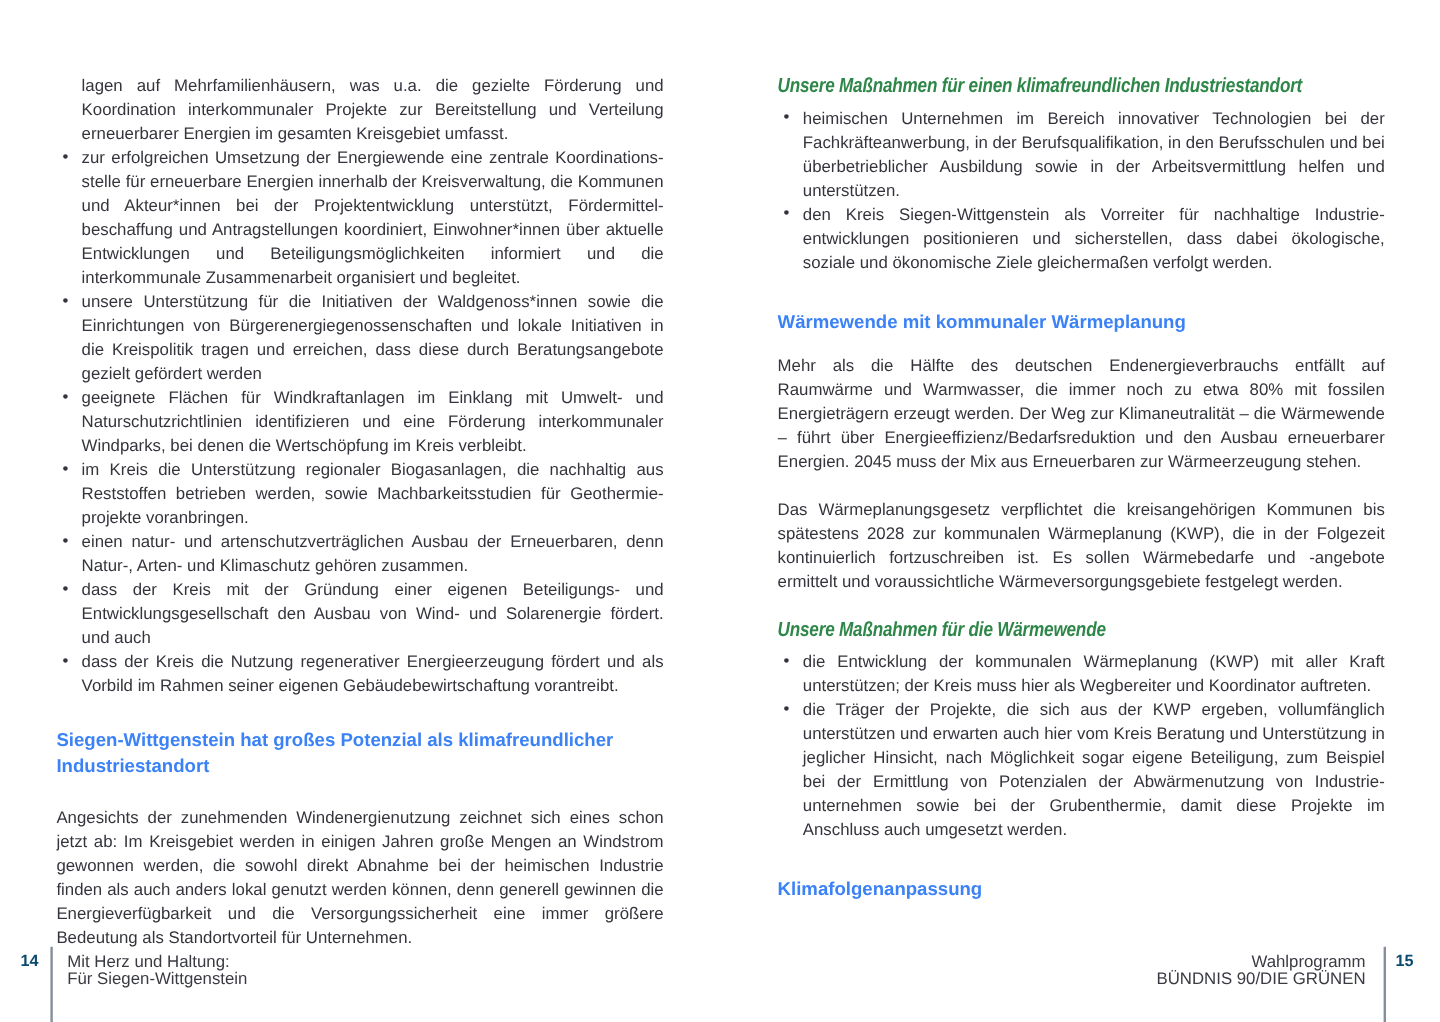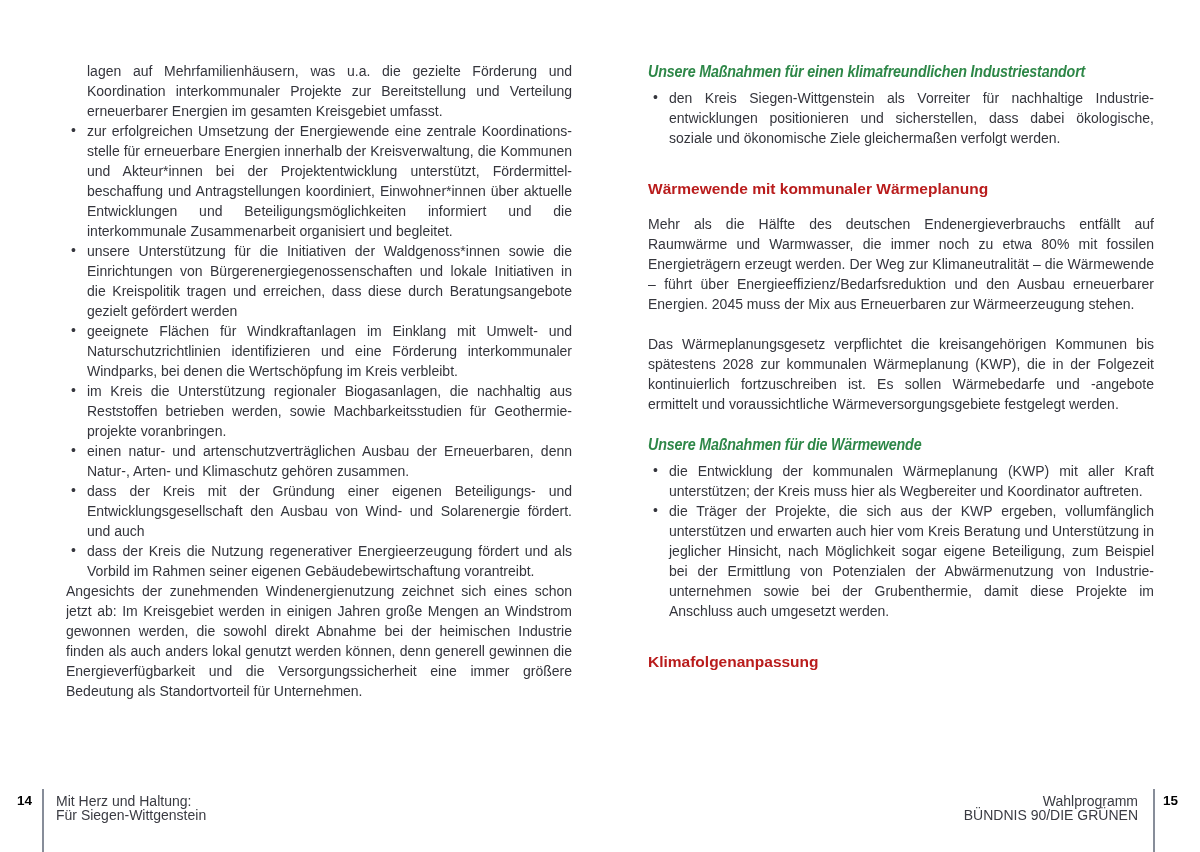--- a/index.html
+++ b/index.html
@@ -2,41 +2,41 @@
 <html lang="de"><head>
 <meta charset="utf-8">
 <style>
   * { margin:0; padding:0; box-sizing:border-box; }
   html,body { width:1200px; height:852px; background:#ffffff; }
   body { font-family:"Liberation Sans", sans-serif; color:#34353c; }
   .spread { position:relative; width:1200px; height:852px; background:#ffffff; overflow:hidden; }
 
   .col { position:absolute; top:61px; width:506px; font-size:14px; line-height:20px;
          text-align:justify; color:#34353c; }
-  .col-left  { left:47px;  height:734px; overflow:hidden;margin-left:19px; }
+  .col-left  { left:47px;  height:734px; overflow:hidden; }
   .col-right { left:648px; height:734px; overflow:hidden; }
 
   .cont { margin-left:21px; }
 
   ul.bullets { list-style:none; text-align:justify; }
   ul.bullets li { position:relative; padding-left:21px; }
   ul.bullets li::before { content:"\2022"; position:absolute; left:5px; top:-1px; font-size:14px; color:#34353c; }
 
-  .h-bold { font-weight:bold; font-size:15.5px; line-height:21px; color:#b91c1c; text-align:left; }
+  .h-bold { font-weight:bold; font-size:15.5px; line-height:21px; color:#3b82f6; text-align:left; }
   .h-main { margin-top:26px; margin-bottom:22px; }
   .h-sec  { margin-top:30px; margin-bottom:15px; }
 
   .h-green { color:#2e8748; font-weight:bold; font-style:italic; font-size:17px; line-height:21px;
              text-align:left; white-space:nowrap; transform:scaleX(0.84); transform-origin:0 50%;
              letter-spacing:-0.2px; margin-bottom:6px; }
 
   p.para { margin-bottom:20px; }
   p.tight { margin-bottom:0; }
 
-  .footer-num { position:absolute; top:793px; font-weight:bold; font-size:13.5px; color:#000000; }
+  .footer-num { position:absolute; top:793px; font-weight:bold; font-size:13.5px; color:#0c4a6e; }
   .footer-num-left  { left:17px; }
   .footer-num-right { left:1163px; }
   .vrule { position:absolute; top:789px; width:1.5px; height:63px; background:#878d99; }
   .vrule-left  { left:42px; }
   .vrule-right { left:1153px; }
   .footer-text { position:absolute; top:794px; font-size:14px; line-height:14px; color:#3a3b42; }
   .footer-text-left  { left:56px; text-align:left; }
   .footer-text-right { right:62px; text-align:right; }
 </style>
 </head>
@@ -51,37 +51,39 @@
       <ul class="bullets">
         <li>zur erfolgreichen Umsetzung der Energiewende eine zentrale Koordinations­stelle für erneuerbare Energien innerhalb der Kreisverwaltung, die Kommunen und Ak­teur*innen bei der Projektentwicklung unterstützt, Fördermittel­beschaffung und Antragstellungen koordiniert, Einwohner*innen über aktuelle Entwicklungen und Beteiligungs­möglichkeiten informiert und die interkommunale Zusammenarbeit or­ganisiert und begleitet.</li>
         <li>unsere Unterstützung für die Initiativen der Waldgenoss*innen sowie die Einrich­tungen von Bürgerenergie­genossenschaften und lokale Initiativen in die Kreispolitik tragen und erreichen, dass diese durch Beratungs­angebote gezielt gefördert werden</li>
         <li>geeignete Flächen für Windkraftanlagen im Einklang mit Umwelt- und Naturschutz­richtlinien identifizieren und eine Förderung interkommunaler Windparks, bei denen die Wertschöpfung im Kreis verbleibt.</li>
         <li>im Kreis die Unterstützung regionaler Biogasanlagen, die nachhaltig aus Reststoffen betrieben werden, sowie Machbarkeits­studien für Geothermie­projekte voranbringen.</li>
         <li>einen natur- und artenschutz­verträglichen Ausbau der Erneuerbaren, denn Natur-, Arten- und Klimaschutz gehören zusammen.</li>
         <li>dass der Kreis mit der Gründung einer eigenen Beteiligungs- und Entwicklungsge­sellschaft den Ausbau von Wind- und Solarenergie fördert. und auch</li>
         <li>dass der Kreis die Nutzung regenerativer Energieerzeugung fördert und als Vorbild im Rahmen seiner eigenen Gebäude­bewirtschaftung vorantreibt.</li>
       </ul>
 
+      <h2 class="h-bold h-main">Siegen-Wittgenstein hat großes Potenzial als klimafreundlicher Industrie­standort</h2>
 
       <p class="para tight">Angesichts der zunehmenden Windenergie­nutzung zeichnet sich eines schon jetzt ab: Im Kreisgebiet werden in einigen Jahren große Mengen an Windstrom gewonnen wer­den, die sowohl direkt Abnahme bei der heimischen Industrie finden als auch anders lokal genutzt werden können, denn generell gewinnen die Energie­verfügbarkeit und die Versorgungs­sicherheit eine immer größere Bedeutung als Standortvorteil für Unter­nehmen.</p>
     </div>
 
     <span class="footer-num footer-num-left">14</span>
     <span class="vrule vrule-left"></span>
     <div class="footer-text footer-text-left">
       <div>Mit Herz und Haltung:</div>
       <div>Für Siegen-Wittgenstein</div>
     </div>
   </section>
 
   <section>
     <div class="col col-right">
       <h3 class="h-green">Unsere Maßnahmen für einen klimafreundlichen Industriestandort</h3>
 
       <ul class="bullets">
+        <li>heimischen Unternehmen im Bereich innovativer Technologien bei der Fachkräfte­anwerbung, in der Berufsqualifikation, in den Berufsschulen und bei überbetrieb­licher Ausbildung sowie in der Arbeitsvermittlung helfen und unterstützen.</li>
         <li>den Kreis Siegen-Wittgenstein als Vorreiter für nachhaltige Industrie­entwicklungen positionieren und sicherstellen, dass dabei ökologische, soziale und ökonomische Ziele gleichermaßen verfolgt werden.</li>
       </ul>
 
       <h2 class="h-bold h-sec">Wärmewende mit kommunaler Wärmeplanung</h2>
 
       <p class="para">Mehr als die Hälfte des deutschen Endenergie­verbrauchs entfällt auf Raumwärme und Warmwasser, die immer noch zu etwa 80% mit fossilen Energieträgern erzeugt werden. Der Weg zur Klimaneutralität – die Wärmewende – führt über Energieeffizienz/Bedarfs­reduktion und den Ausbau erneuerbarer Energien. 2045 muss der Mix aus Erneuerbaren zur Wärmeerzeugung stehen.</p>
       <p class="para">Das Wärmeplanungsgesetz verpflichtet die kreisangehörigen Kommunen bis spätestens 2028 zur kommunalen Wärmeplanung (KWP), die in der Folgezeit kontinuierlich fort­zuschreiben ist. Es sollen Wärmebedarfe und -angebote ermittelt und voraussichtliche Wärme­versorgungs­gebiete festgelegt werden.</p>
 
       <h3 class="h-green">Unsere Maßnahmen für die Wärmewende</h3>
 

